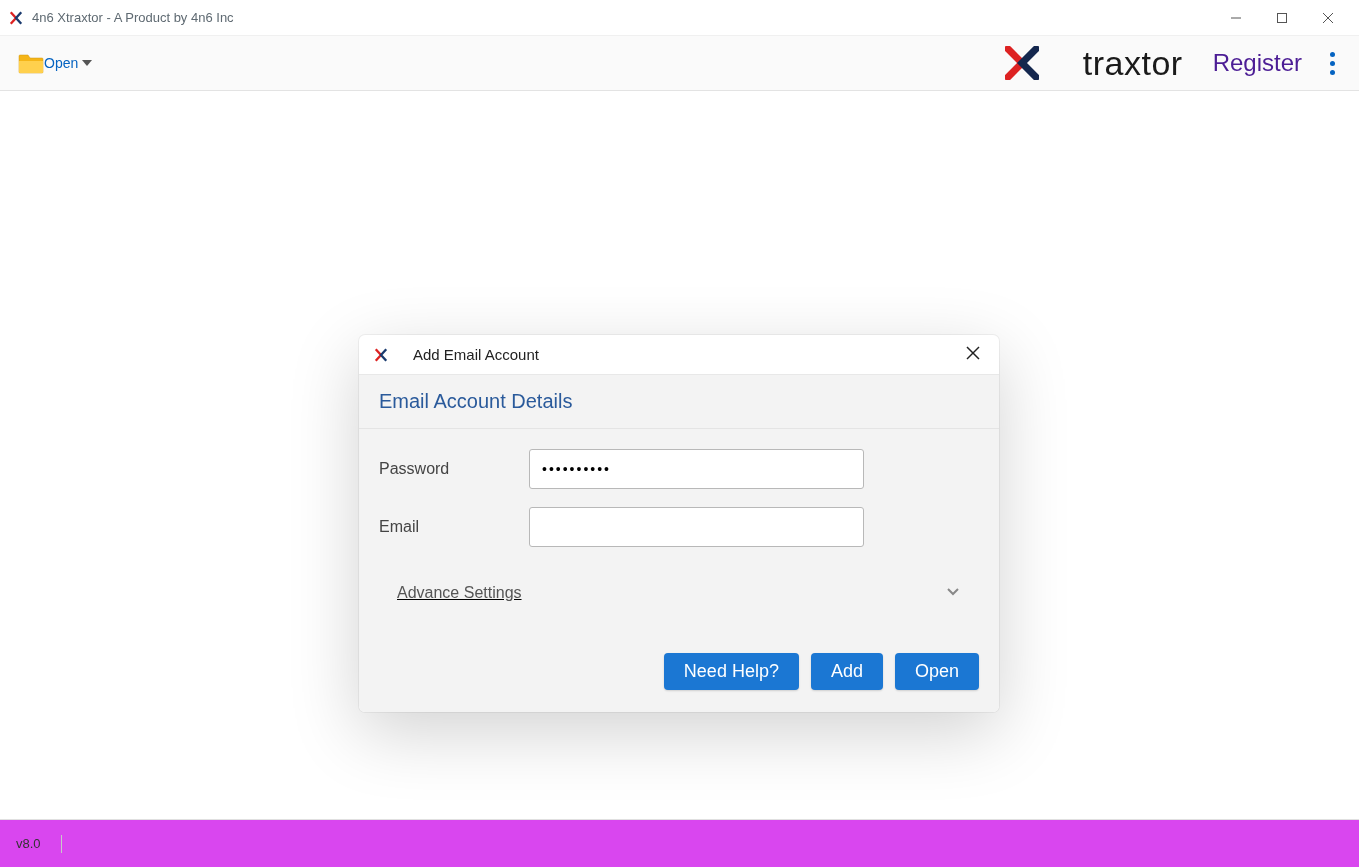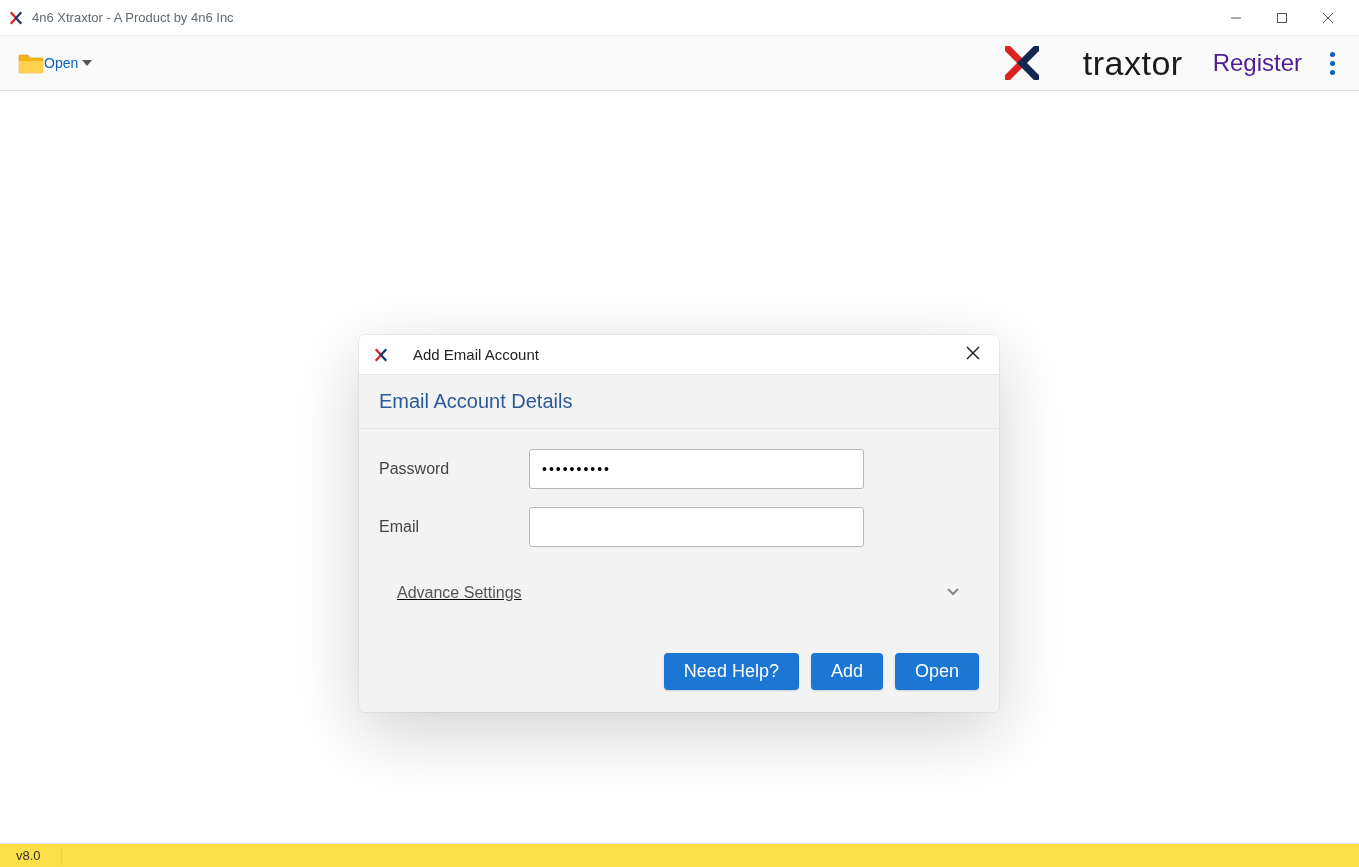--- a/index.html
+++ b/index.html
@@ -39,21 +39,21 @@
 }
 .folder-icon { width: 26px; height: 22px; }
 .caret-down { width:0; height:0; border-left:5px solid transparent; border-right:5px solid transparent; border-top:6px solid #555; margin-left:4px;}
 .toolbar .spacer { flex: 1; }
 .brand { display:flex; align-items:center; gap:4px; margin-right: 30px;}
 .brand-text { font-size: 34px; color:#1a1a1a; font-weight:400; letter-spacing:0.5px;margin-left:40px;}
 .register-link { color:#4c1d95; font-size:24px; margin-right: 22px; cursor:pointer;}
 .kebab { display:flex; flex-direction:column; gap:4px; cursor:pointer; padding: 6px;}
 .kebab span { width:5px; height:5px; background:#0563c1; border-radius:50%; }
 .content { position:relative; height: calc(867px - 36px - 55px - 36px); background:#fff;}
-.statusbar { position:absolute; bottom:0; left:0; right:0; height:24px; background:#fde047; border-top:1px solid #e0e0e0; display:flex; align-items:center; padding:0 16px; font-size:13px; color:#333;}
+.statusbar { position:absolute; bottom:0; left:0; right:0; height:48px; background:#d946ef; border-top:1px solid #e0e0e0; display:flex; align-items:center; padding:0 16px; font-size:13px; color:#333;}
 .statusbar .divider-v { width:1px; height:18px; background:#c8c8c8; margin-left:20px;}
 .dialog {
   position:absolute;
   left: 359px;
   top: 244px;
   width: 640px;
   background:#fff;
   border-radius:6px;
   box-shadow: 0 20px 70px rgba(0,0,0,0.18), 0 0 0 1px rgba(0,0,0,0.05);
 }

